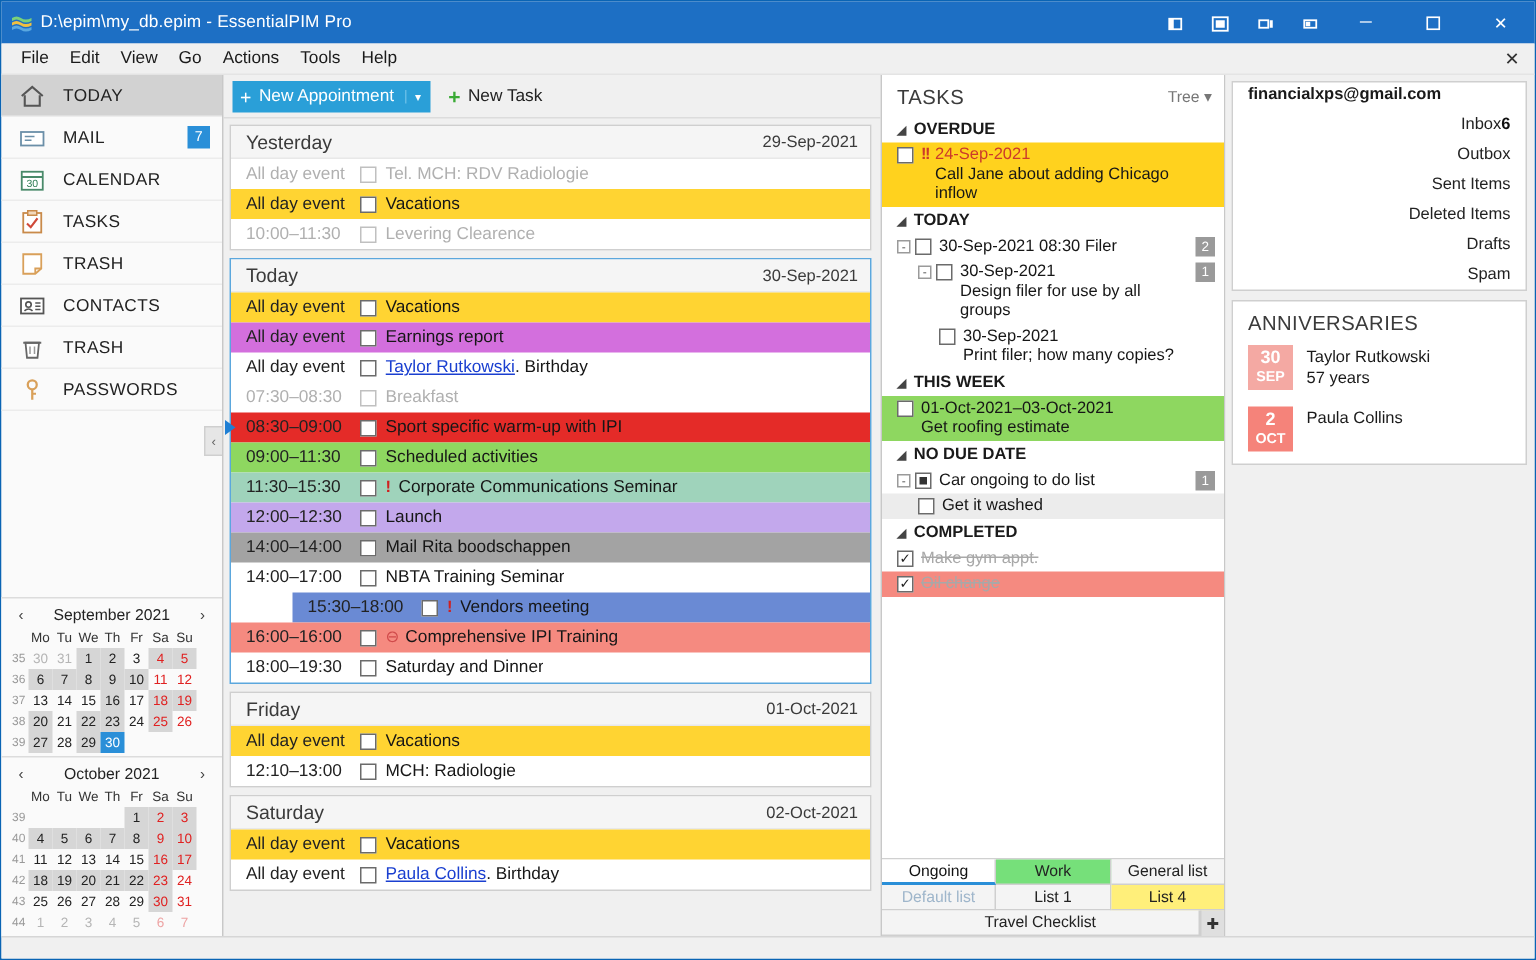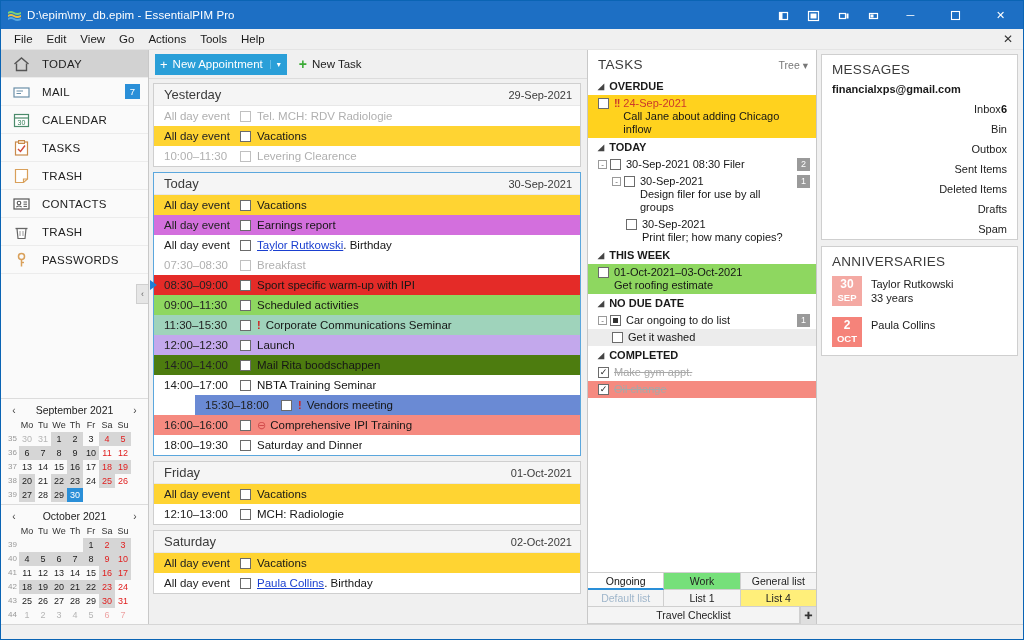--- a/index.html
+++ b/index.html
@@ -585,21 +585,21 @@
               <div class="time">11:30–15:30</div>
               <div class="cb"></div>
               <span class="bang">!</span>
               <div class="title">Corporate Communications Seminar</div>
             </div>
             <div class="evrow" style="background: rgb(195, 168, 236);">
               <div class="time">12:00–12:30</div>
               <div class="cb"></div>
               <div class="title">Launch</div>
             </div>
-            <div class="evrow" style="background: #4d7c0f;">
+            <div class="evrow" style="background: #a3a3a3;">
               <div class="time">14:00–14:00</div>
               <div class="cb"></div>
               <div class="title">Mail Rita boodschappen</div>
             </div>
             <div class="evrow">
               <div class="time">14:00–17:00</div>
               <div class="cb"></div>
               <div class="title">NBTA Training Seminar</div>
             </div>
             <div class="evrow" style="background: rgb(106, 138, 212); margin-left: 41px;">
@@ -741,30 +741,25 @@
           </div>
           <div class="tabrow">
             <div class="tab">Travel Checklist</div>
             <div class="addbtn">✚</div>
           </div>
         </div>
     </div>
 
     <div class="right">
       <div class="card">
-        <div class="card-title">MESSAGES</div>
         <div class="mail-acct">financialxps@gmail.com</div>
         <div id="mailfolders">
             <div class="mailrow">
               <span>Inbox</span>
               <span class="cnt">6</span>
-            </div>
-            <div class="mailrow sub">
-              <span>Bin</span>
-              <span class="cnt"></span>
             </div>
             <div class="mailrow">
               <span>Outbox</span>
               <span class="cnt"></span>
             </div>
             <div class="mailrow">
               <span>Sent Items</span>
               <span class="cnt"></span>
             </div>
             <div class="mailrow">
@@ -784,21 +779,21 @@
       <div class="card">
         <div class="card-title">ANNIVERSARIES</div>
         <div id="annivlist">
             <div class="anniv">
               <div class="datebox" style="background: rgb(244, 169, 163);">
                 <div class="d">30</div>
                 <div class="m">SEP</div>
               </div>
               <div class="info">
                 <div>Taylor Rutkowski</div>
-                <div>33 years</div>
+                <div>57 years</div>
               </div>
             </div>
             <div class="anniv">
               <div class="datebox" style="background: rgb(245, 131, 122);">
                 <div class="d">2</div>
                 <div class="m">OCT</div>
               </div>
               <div class="info">
                 <div>Paula Collins</div>
               </div>

